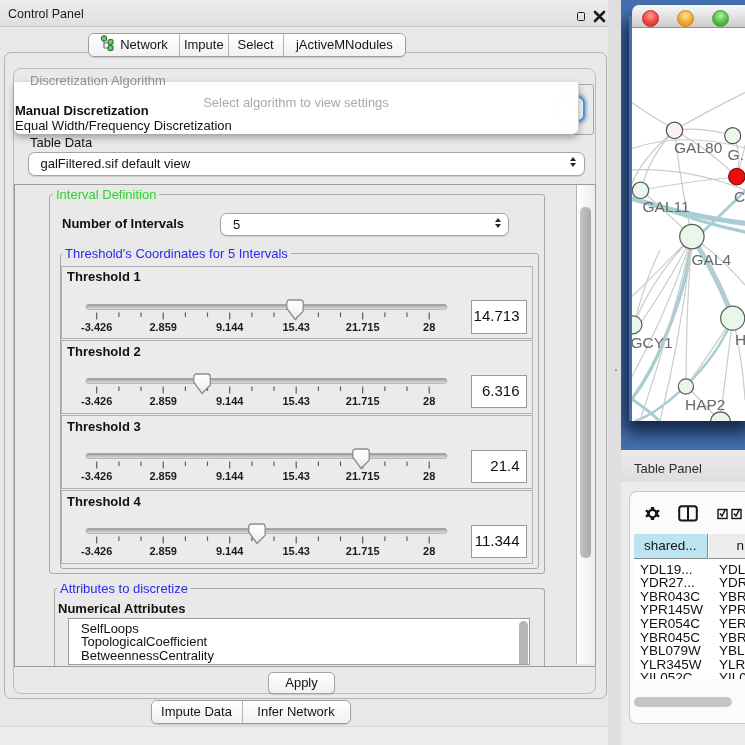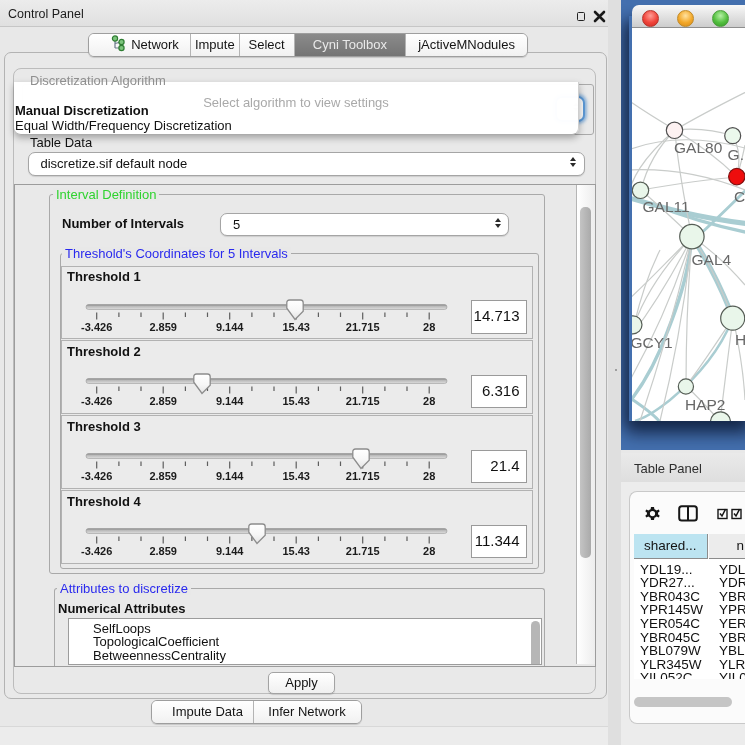--- a/index.html
+++ b/index.html
@@ -8,21 +8,21 @@
 .grouptitle{font-size:13px;background:#e8e8e8;padding:0 3px;position:absolute;line-height:13px;}
 .gbox{border:1px solid #a9a9a9;border-radius:3px;position:absolute;}
 .combo{position:absolute;box-sizing:border-box;background:#fff;border:1px solid #a5a5a5;border-radius:7px;box-shadow:0 1px 1px rgba(0,0,0,0.12);}
 .combo .ct{position:absolute;left:12px;top:0;font-size:13px;color:#111;}
 .arrows{position:absolute;width:9px;}
 .arrows .up{width:0;height:0;border-left:3px solid transparent;border-right:3px solid transparent;border-bottom:4.5px solid #2a2a2a;margin-bottom:2px;margin-left:1.5px;}
 .arrows .dn{width:0;height:0;border-left:3px solid transparent;border-right:3px solid transparent;border-top:4.5px solid #2a2a2a;margin-left:1.5px;}
 .rowbox{border:1px solid #b2b2b2;background:#ebebeb;}
 .tfield{box-sizing:border-box;width:56px;height:33.5px;background:#fff;border:1.5px solid #9a9a9a;font-size:15px;color:#111;text-align:right;padding-right:6px;line-height:30.5px;}
 .seg{height:21.5px;line-height:21.5px;font-size:13px;color:#141414;background:linear-gradient(#ffffff,#f1f1f1);text-align:center;border-left:1px solid #b4b4b4;}
-.seg.first{border-left:none;border-radius:5px 0 0 5px;padding-left:11px;}
+.seg.first{border-left:none;border-radius:5px 0 0 5px;}
 .seg.last{border-radius:0 5px 5px 0;}
 .seg.dark{background:linear-gradient(#8b8b8b,#747474);color:#e9e9e9;}
 .segwrap{position:absolute;display:flex;border:1px solid #9e9e9e;border-radius:6px;box-shadow:0 1px 1px rgba(0,0,0,0.15);}
 .trow{font-size:13.5px;color:#111;}
 </style></head><body>
 
 <div class="a" style="left:0;top:0;width:608px;height:26px;background:linear-gradient(#ececec,#e0e0e0);border-bottom:1px solid #c6c6c6;"></div>
 <div class="a" style="left:8px;top:6.5px;font-size:12.5px;color:#1c1c1c;">Control Panel</div>
 <div class="a" style="left:576.5px;top:12px;width:6.8px;height:6.8px;border:1.6px solid #222;border-radius:1.5px;"></div>
 <svg class="a" style="left:593px;top:10px;" width="13" height="13" viewBox="0 0 13 13">
@@ -35,41 +35,40 @@
 
 <div class="segwrap" style="left:88px;top:33px;">
   <div class="seg first" style="width:90px;"><span style="display:inline-block;vertical-align:-3px;margin-right:5px;"><svg width="15" height="17" viewBox="0 0 15 17">
           <path d="M4,4 L4,13 M4,8.5 L10,7 M4,13 L10,13" stroke="#6a7a8a" stroke-width="1.2" fill="none"></path>
           <circle cx="4" cy="3.5" r="2.6" fill="#7cc47c" stroke="#2e7d32" stroke-width="1.2"></circle>
           <circle cx="10.5" cy="7" r="2.6" fill="#7cc47c" stroke="#2e7d32" stroke-width="1.2"></circle>
           <circle cx="10.5" cy="13" r="2.6" fill="#7cc47c" stroke="#2e7d32" stroke-width="1.2"></circle>
         </svg></span>Network</div>
   <div class="seg" style="width:47.5px;">Impute</div>
   <div class="seg" style="width:54.3px;">Select</div>
-  <div class="seg dark" style="width:110.2px;">Cyni Toolbox</div>
   <div class="seg last" style="width:121.2px;">jActiveMNodules</div>
 </div>
 
 <div class="gbox" style="left:22px;top:84px;width:570px;height:49px;"></div>
 
 <div class="a" style="box-sizing:border-box;left:555px;top:95.5px;width:30px;height:26px;background:#f6f6f6;border:2.5px solid #5b97d3;border-radius:7px;box-shadow:0 0 3px 1.5px rgba(86,149,210,0.6);"></div>
 <div class="arrows" style="left:571px;top:101.5px;">
     <div class="up" style="border-bottom-color:#999;"></div>
     <div class="dn" style="border-top-color:#999;"></div>
   </div>
 
 <div class="a" style="left:14px;top:82px;width:564px;height:52px;background:rgba(255,255,255,0.985);border-right:1px solid #cfcfcf;border-bottom:1px solid #ababab;border-radius:0 0 7px 7px;box-shadow:0 3px 7px rgba(0,0,0,0.3);"></div>
 <div class="a" style="left:14px;top:73px;width:300px;font-size:13px;color:#8f8f8f;background:transparent;padding-left:16px;">Discretization Algorithm</div>
 <div class="a" style="left:14px;top:87px;width:564px;text-align:center;font-size:13px;color:#a9a9a9;margin-top:8px;">Select algorithm to view settings</div>
 <div class="a bl13" style="left:15px;top:103px;">Manual Discretization</div>
 <div class="a n13" style="left:15px;top:117.5px;">Equal Width/Frequency Discretization</div>
 
 <div class="a n13" style="left:30px;top:134.5px;">Table Data</div>
 <div class="combo" style="left:27.5px;top:151.5px;width:557.5px;height:24px;">
-    <div class="ct" style="line-height:22px;">discretize.sif default node</div>
+    <div class="ct" style="line-height:22px;">galFiltered.sif default view</div>
   <div class="arrows" style="right:7px;top:4.5px;">
       <div class="up"></div>
       <div class="dn"></div>
     </div>
   </div>
 
 <div class="a" style="left:14px;top:183.5px;width:579.5px;height:481.5px;border:1px solid #9c9c9c;background:#e9e9e9;overflow:hidden;"></div>
 
 <div class="a" style="left:575.5px;top:184.5px;width:18.5px;height:479.5px;background:linear-gradient(90deg,#ffffff,#ededed);border-left:1px solid #b5b5b5;"></div>
 <div class="a" style="left:580px;top:207px;width:10.5px;height:351px;background:linear-gradient(90deg,#c4c4c4,#aaaaaa);border-radius:5px;"></div>
@@ -189,21 +188,21 @@
       <text x="151.7" y="32" text-anchor="middle" font-size="11" font-weight="bold" fill="#1b1b1b" font-family="Liberation Sans,sans-serif">9.144</text>
       <text x="218.2" y="32" text-anchor="middle" font-size="11" font-weight="bold" fill="#1b1b1b" font-family="Liberation Sans,sans-serif">15.43</text>
       <text x="284.7" y="32" text-anchor="middle" font-size="11" font-weight="bold" fill="#1b1b1b" font-family="Liberation Sans,sans-serif">21.715</text>
       <text x="351.2" y="32" text-anchor="middle" font-size="11" font-weight="bold" fill="#1b1b1b" font-family="Liberation Sans,sans-serif">28</text>
     </svg></div>
 <div class="a tfield" style="left:470.5px;top:524.8px;">11.344</div>
 
 <div class="gbox" style="left:53.5px;top:588px;width:489px;height:77px;border-bottom:none;border-radius:3px 3px 0 0;"></div>
 <div class="grouptitle" style="left:57px;top:582px;color:#2a2aee;">Attributes to discretize</div>
 <div class="a bl13" style="left:58px;top:601px;">Numerical Attributes</div>
-<div class="a" style="left:68px;top:617.5px;width:460px;height:45px;background:#fff;border:1px solid #9c9c9c;overflow:hidden;padding-left:12px;">
+<div class="a" style="left:68px;top:617.5px;width:460px;height:45px;background:#fff;border:1px solid #9c9c9c;overflow:hidden;">
   <div style="font-size:13px;color:#111;padding:3px 0 0 12px;line-height:13.8px;">SelfLoops<br>TopologicalCoefficient<br>BetweennessCentrality</div>
   <div style="position:absolute;right:1.5px;top:2px;width:9px;height:60px;background:#b6b6b6;border-radius:4.5px;"></div>
 </div>
 
 <div class="a" style="left:268px;top:671.5px;width:65px;height:20px;background:linear-gradient(#ffffff,#f0f0f0);border:1px solid #a3a3a3;border-radius:5px;text-align:center;line-height:20px;font-size:13px;color:#111;box-shadow:0 1px 1px rgba(0,0,0,0.15);">Apply</div>
 
 <div class="segwrap" style="left:150.5px;top:700px;">
   <div class="seg first" style="width:90px;">Impute Data</div>
   <div class="seg last" style="width:107px;">Infer Network</div>
 </div>

